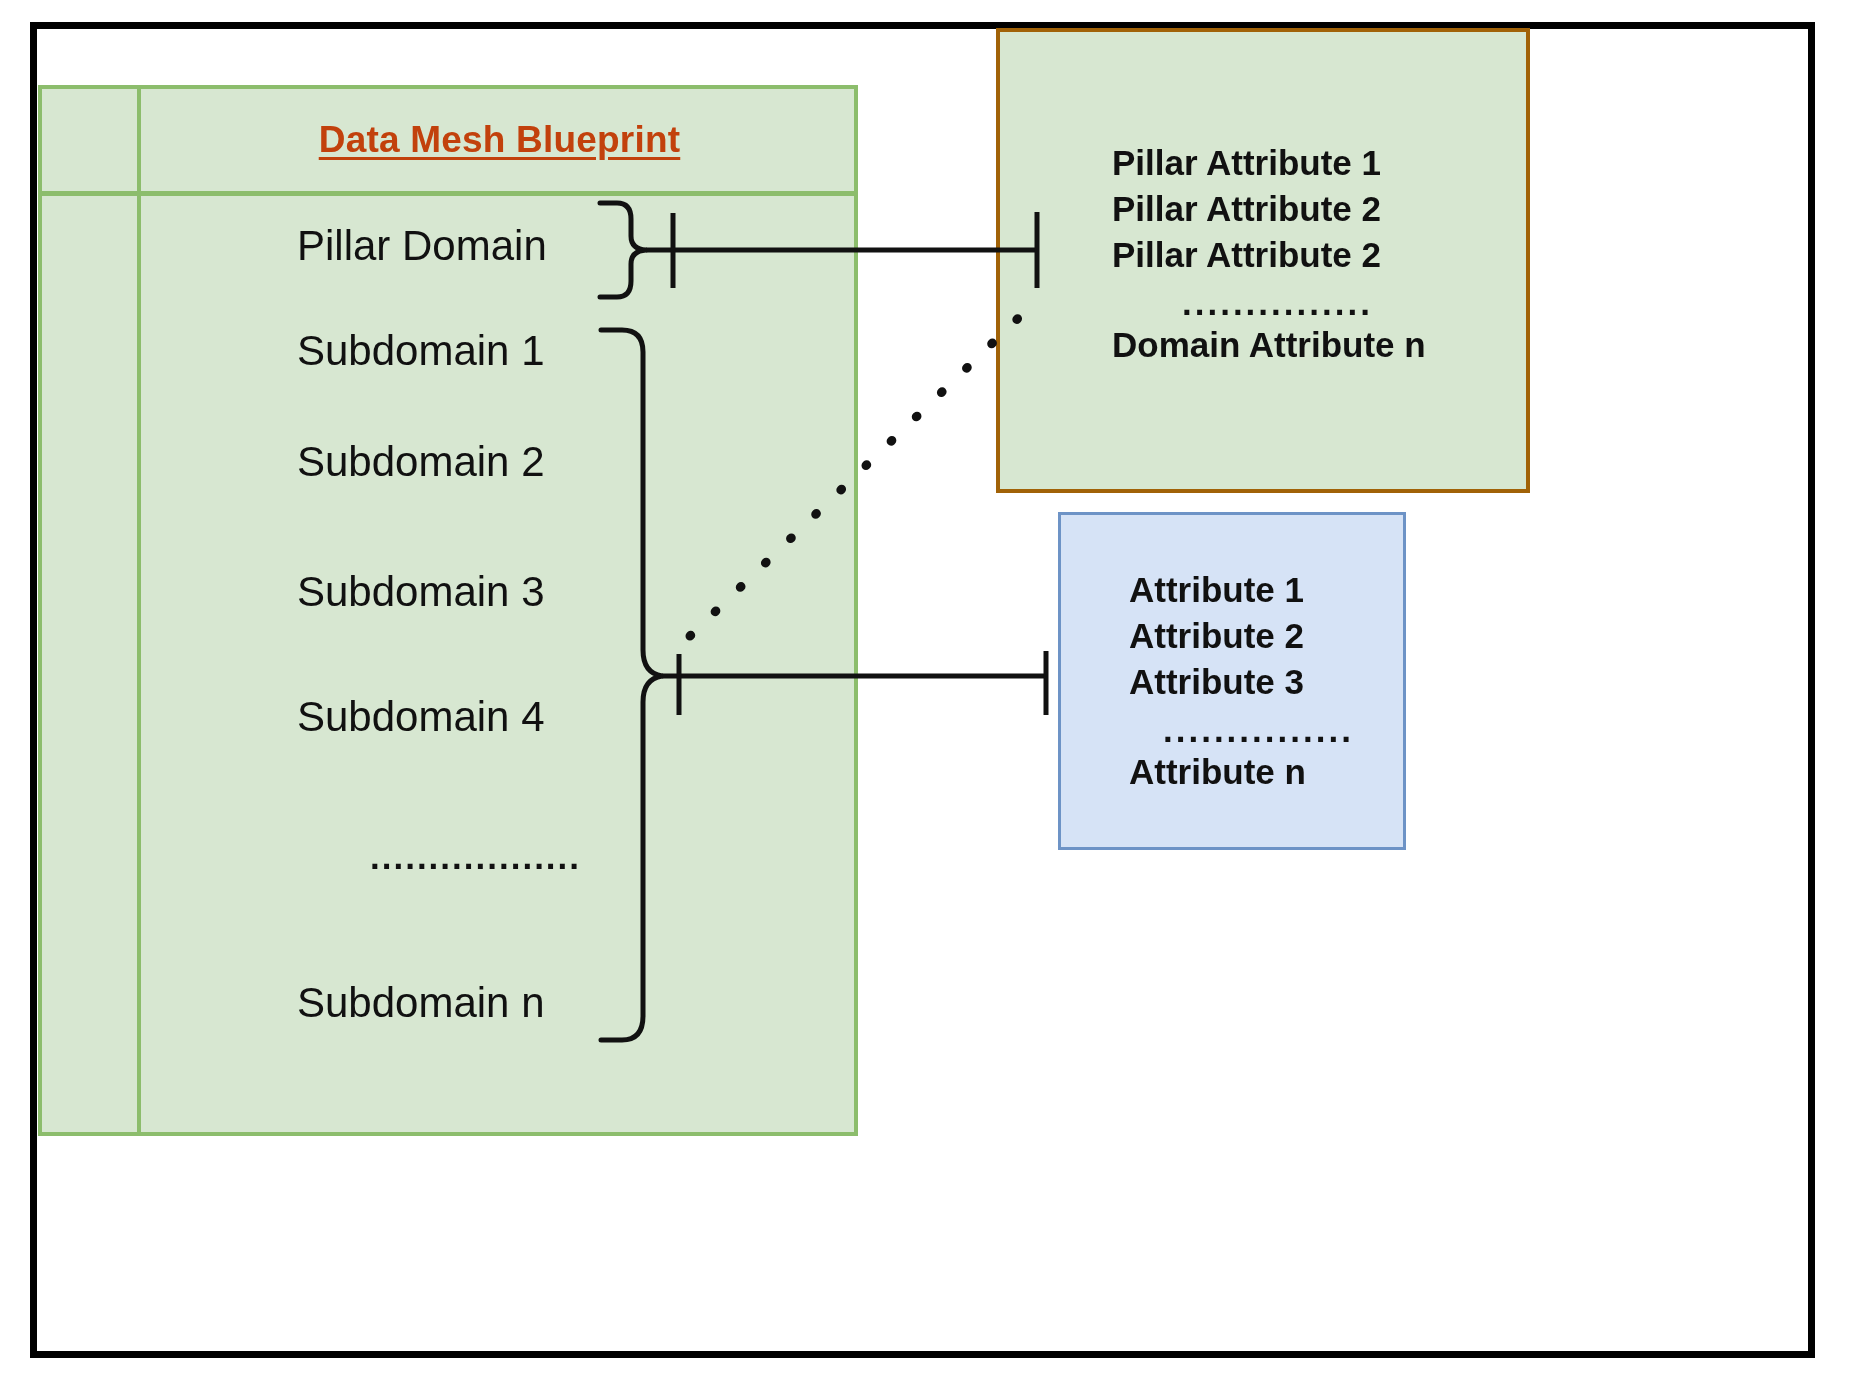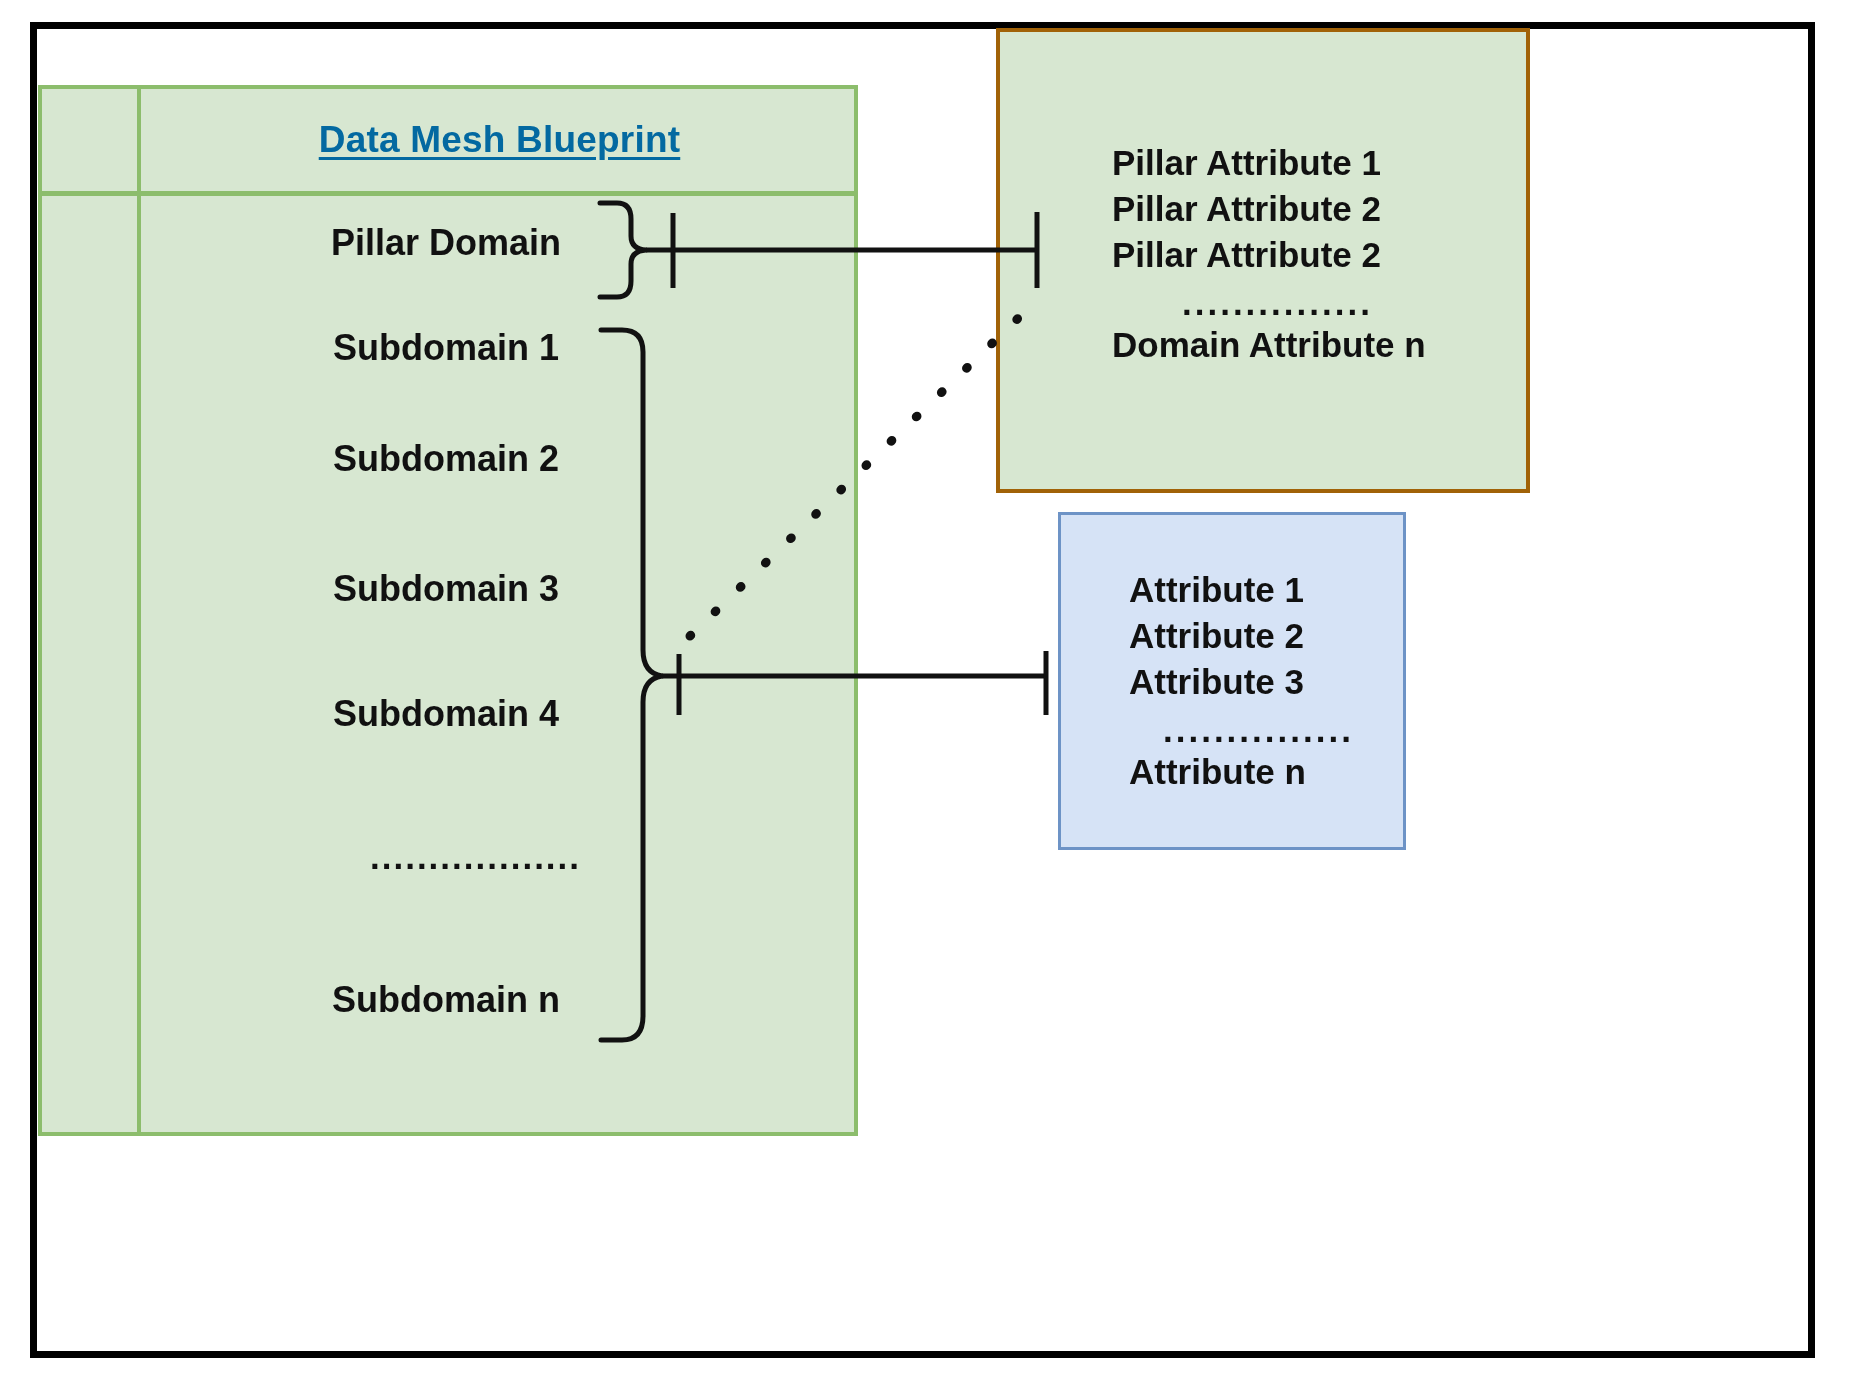--- a/index.html
+++ b/index.html
@@ -62,34 +62,34 @@
     position: absolute;
     left: 99px;
     top: 0;
     width: 717px;
     height: 102px;
     display: flex;
     align-items: center;
     justify-content: center;
     font-size: 37px;
     font-weight: bold;
-    color: #0369a1;
+    color: #c2410c;
     text-decoration: underline;
     text-underline-offset: 5px;
     letter-spacing: 0.2px;
   }
 
   
   .bp-label {
     position: absolute;
-    font-size: 36px;
-    font-weight: bold;
+    font-size: 42px;
+    font-weight: normal;
     color: #111111;
     white-space: nowrap;
-    text-align: center;
+    text-align: left;
   }
   .bp-dots {
     position: absolute;
     font-size: 35px;
     font-weight: bold;
     color: #111111;
     letter-spacing: 2px;
     white-space: nowrap;
   }
 

